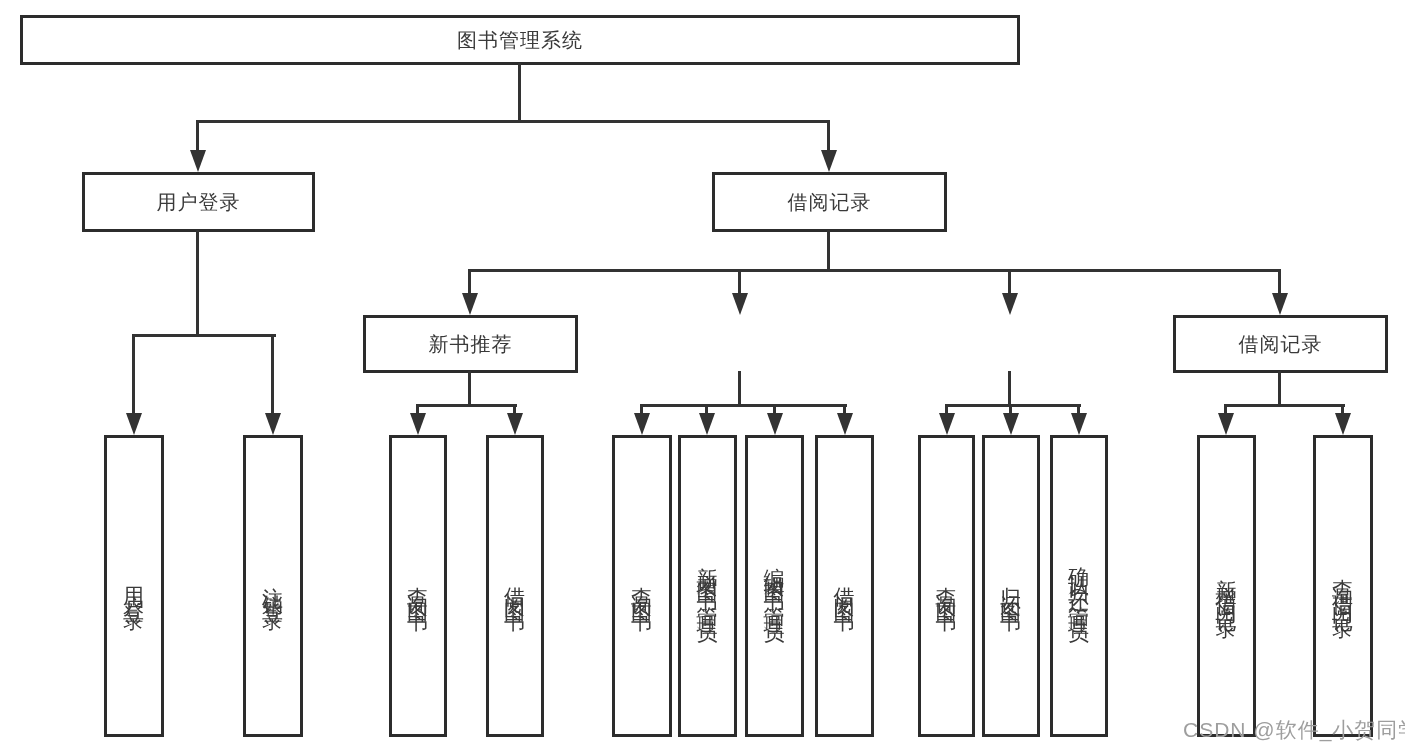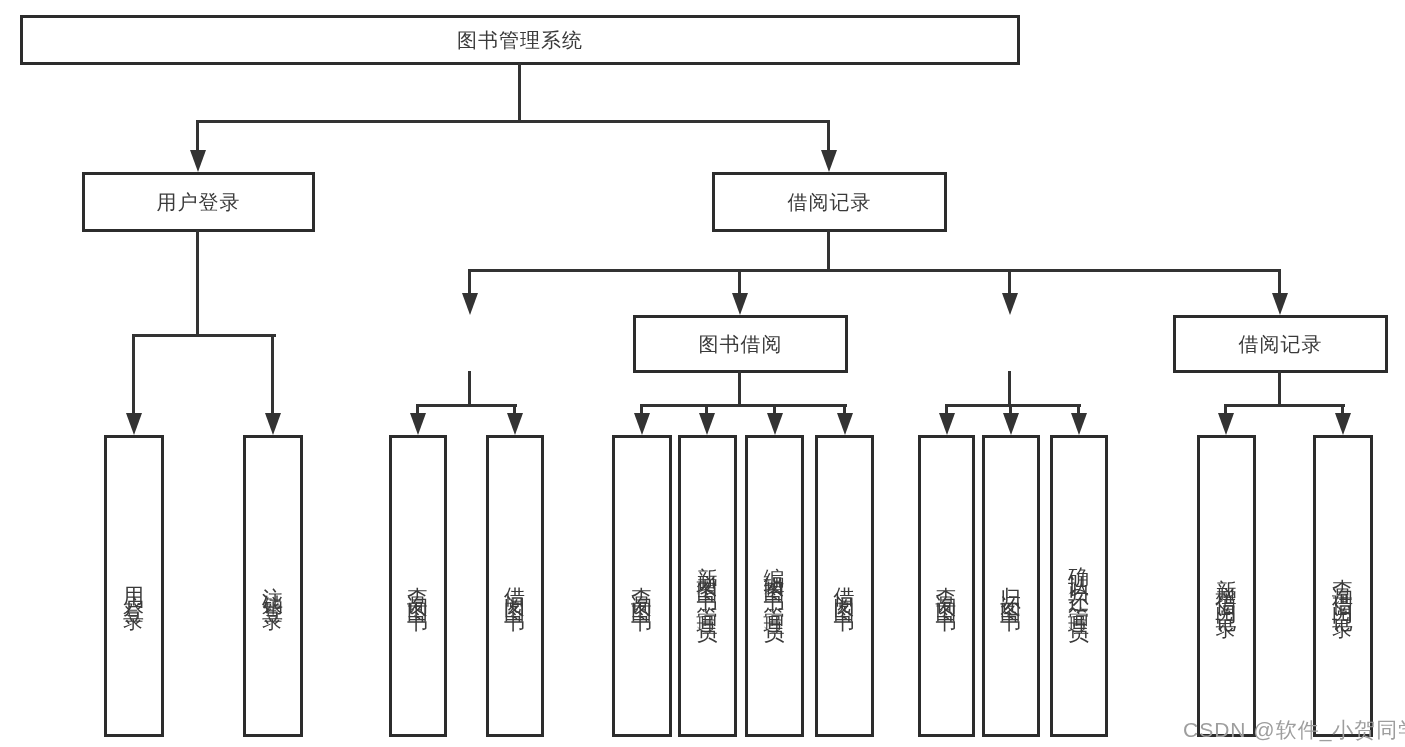--- a/index.html
+++ b/index.html
@@ -59,21 +59,21 @@
   <div class="hl" style="left:468px;top:269px;width:813px"></div>
   <div class="vl" style="left:468px;top:269px;height:26px"></div>
   <div class="ar" style="left:462px;top:293px"></div>
   <div class="vl" style="left:738px;top:269px;height:26px"></div>
   <div class="ar" style="left:732px;top:293px"></div>
   <div class="vl" style="left:1008px;top:269px;height:26px"></div>
   <div class="ar" style="left:1002px;top:293px"></div>
   <div class="vl" style="left:1278px;top:269px;height:26px"></div>
   <div class="ar" style="left:1272px;top:293px"></div>
 
-  <div class="node h" style="left:633px;top:315px;width:215px;height:58px">图书借阅</div>
+  <div class="node h" style="left:363px;top:315px;width:215px;height:58px">新书推荐</div>
   <div class="node h" style="left:1173px;top:315px;width:215px;height:58px">借阅记录</div>
 
   <div class="vl" style="left:468px;top:371px;height:35px"></div>
   <div class="hl" style="left:416px;top:404px;width:101px"></div>
   <div class="vl" style="left:416px;top:404px;height:11px"></div>
   <div class="ar" style="left:410px;top:413px"></div>
   <div class="vl" style="left:513px;top:404px;height:11px"></div>
   <div class="ar" style="left:507px;top:413px"></div>
 
   <div class="vl" style="left:738px;top:371px;height:35px"></div>

